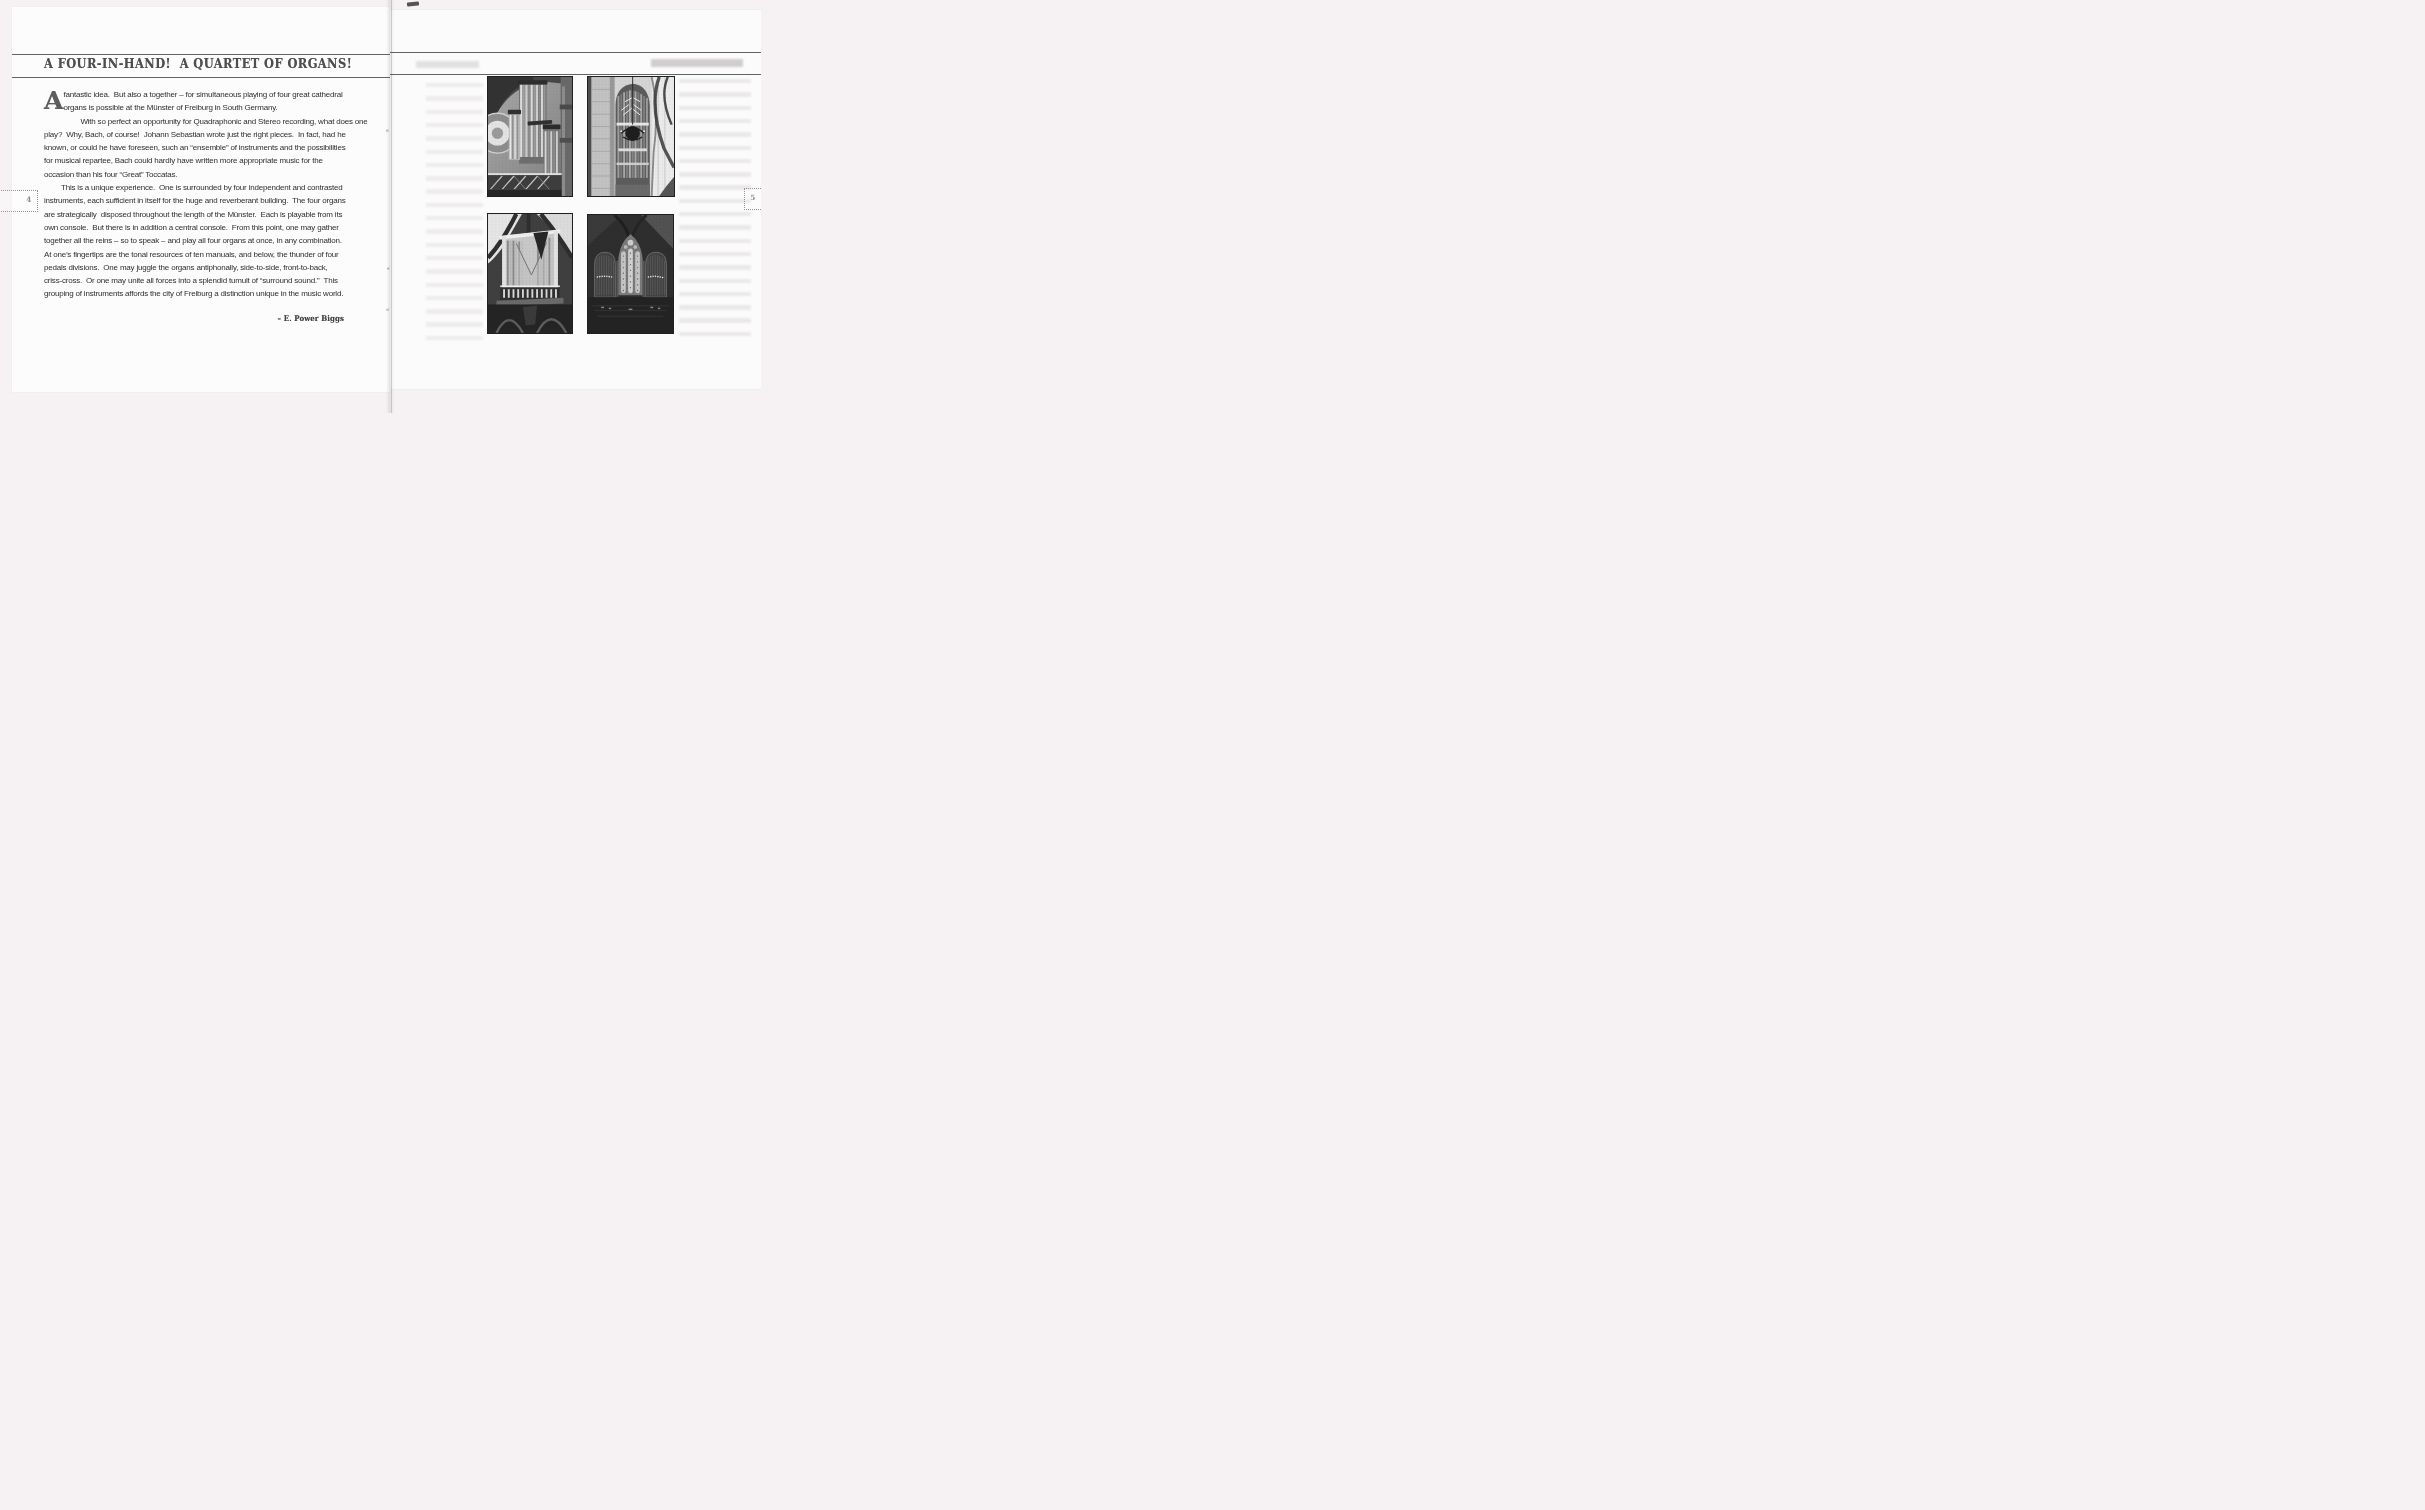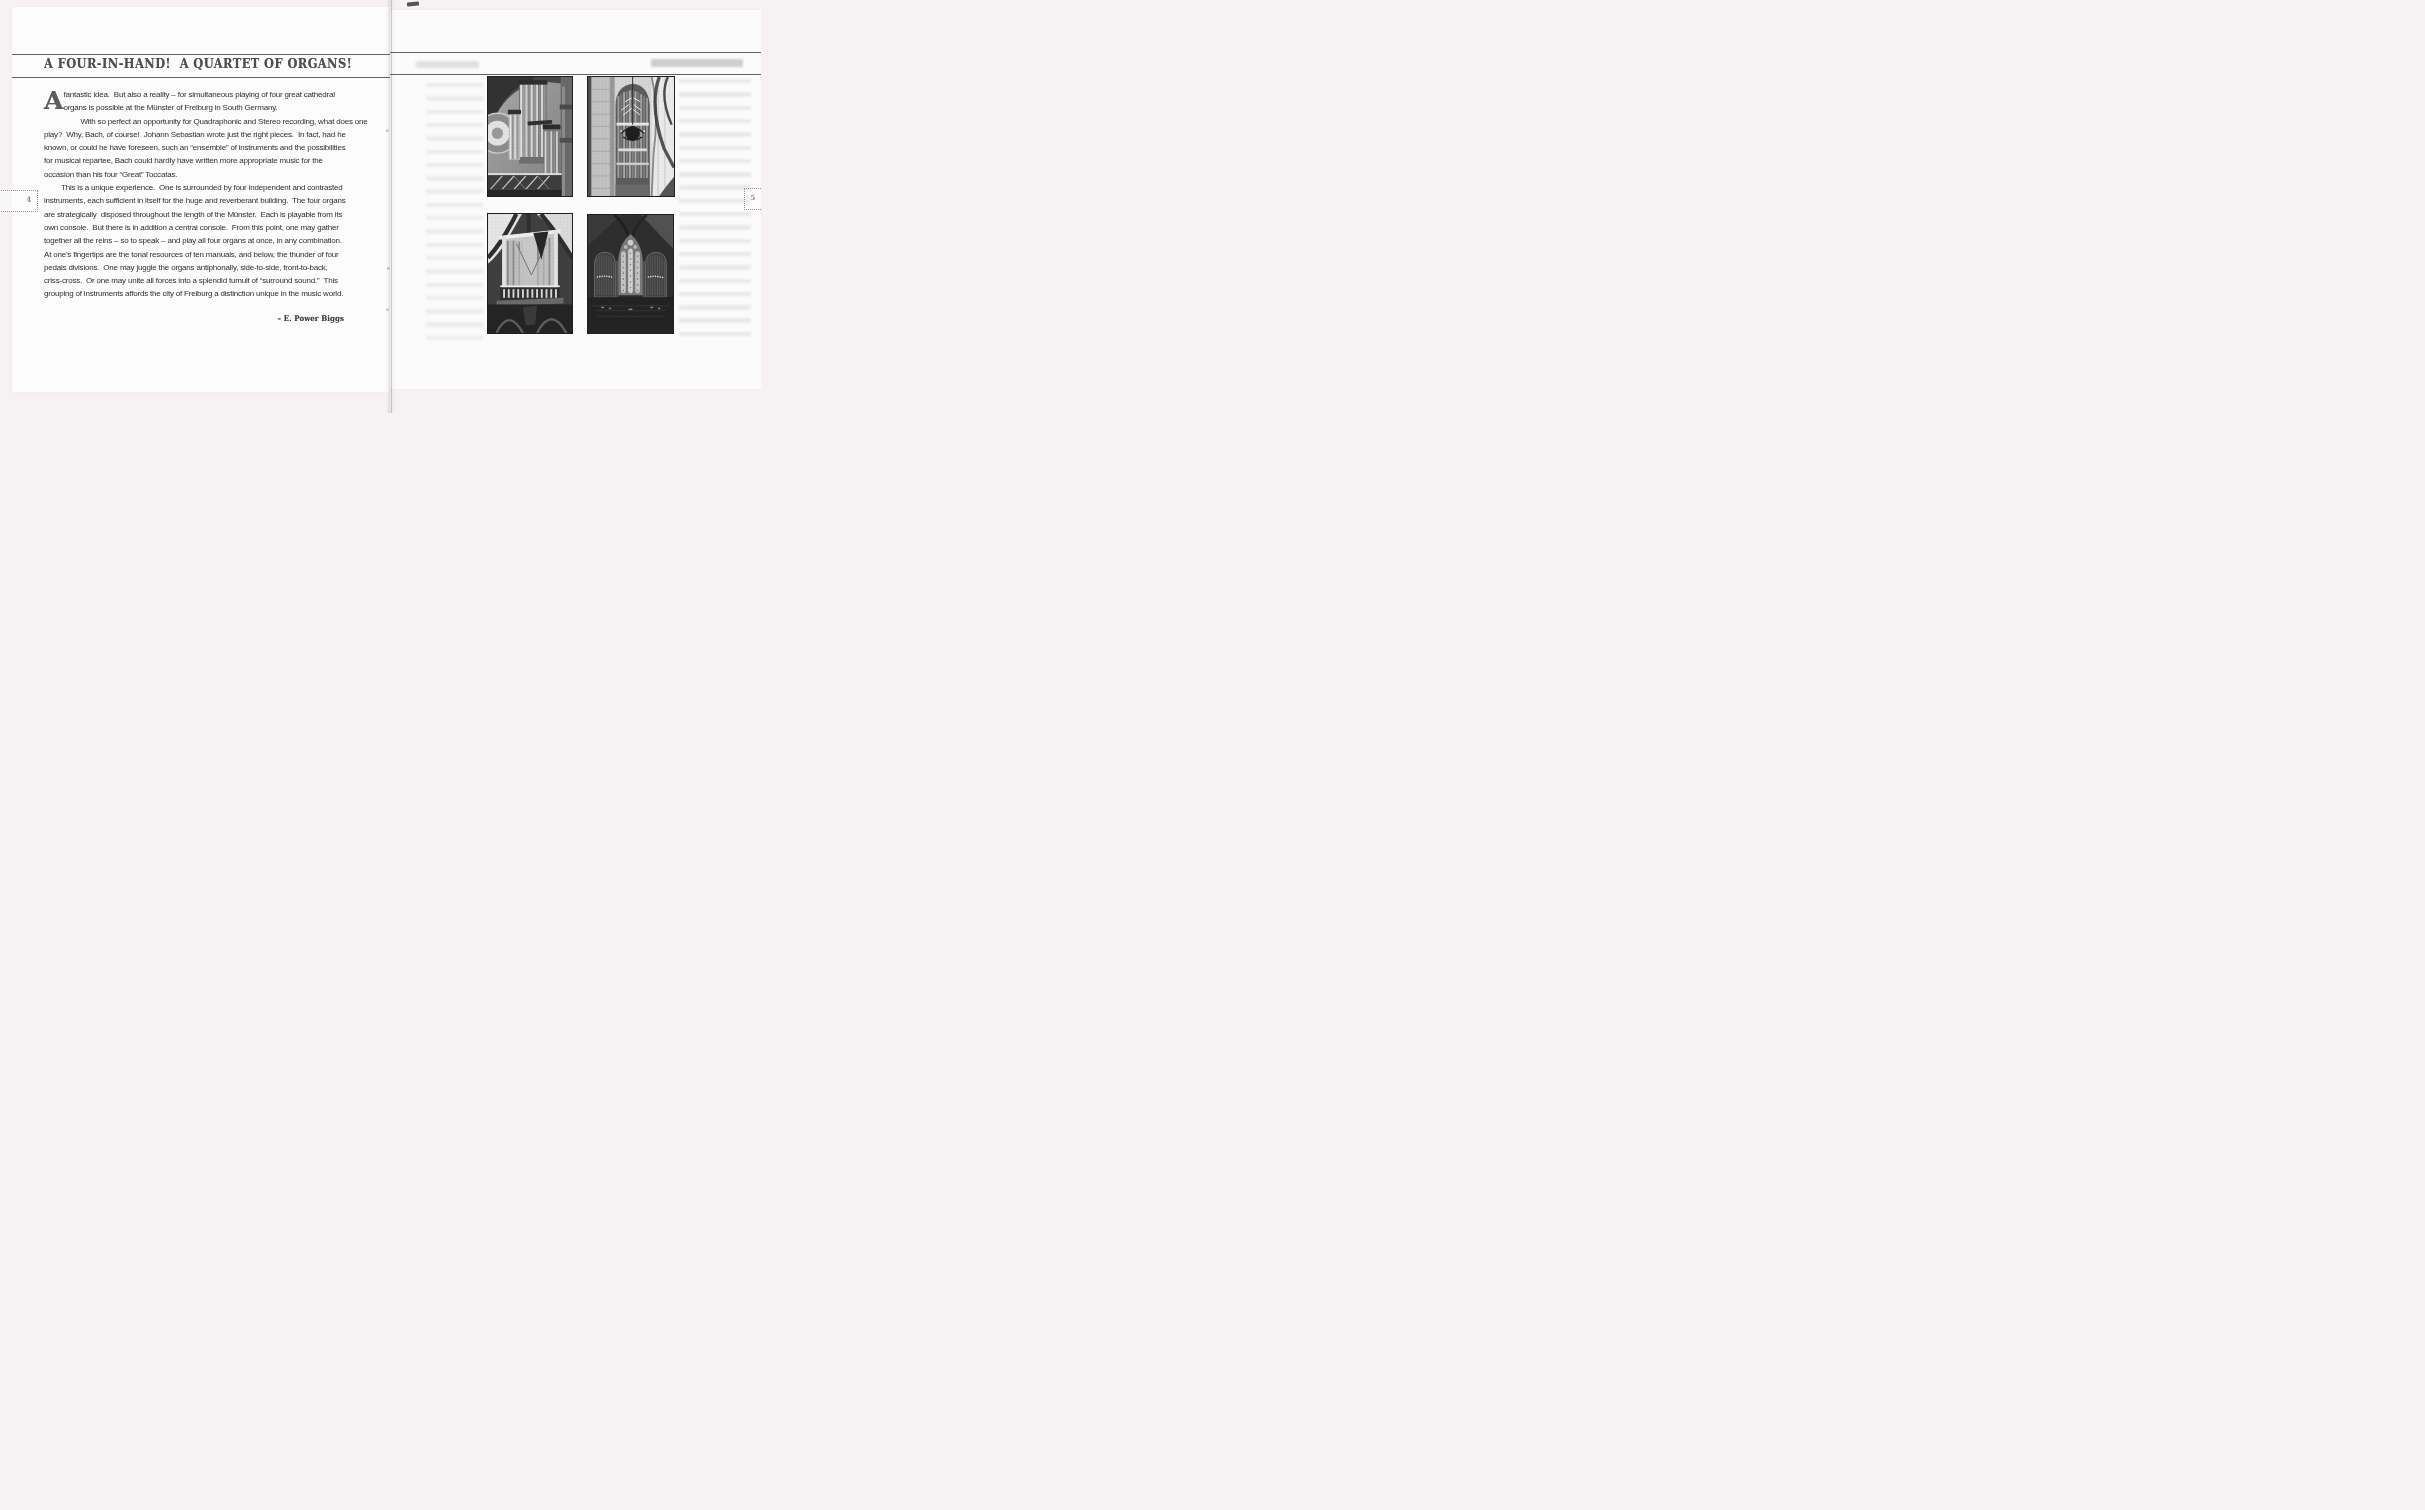--- a/index.html
+++ b/index.html
@@ -113,21 +113,21 @@
 
   <div class="rule rule-l-top"></div>
   <div class="rule rule-l-bot"></div>
   <div class="rule rule-r-top"></div>
   <div class="rule rule-r-bot"></div>
 
   <h1 class="title">A FOUR-IN-HAND!  A QUARTET OF ORGANS!</h1>
 
   <div class="body-text">
     <div class="para">
-      <span class="dropcap">A</span><span class="ptext">fantastic idea.  But also a reality – for simultaneous playing of four great cathedral
+      <span class="dropcap">A</span><span class="ptext">fantastic idea.  But also a together – for simultaneous playing of four great cathedral
 organs is possible at the Münster of Freiburg in South Germany.</span>
     </div>
     <div class="para indented ptext">With so perfect an opportunity for Quadraphonic and Stereo recording, what does one
 play?  Why, Bach, of course!  Johann Sebastian wrote just the right pieces.  In fact, had he
 known, or could he have foreseen, such an “ensemble” of instruments and the possibilities
 for musical repartee, Bach could hardly have written more appropriate music for the
 occasion than his four “Great” Toccatas.</div>
     <div class="para indented ptext">This is a unique experience.  One is surrounded by four independent and contrasted
 instruments, each sufficient in itself for the huge and reverberant building.  The four organs
 are strategically  disposed throughout the length of the Münster.  Each is playable from its

